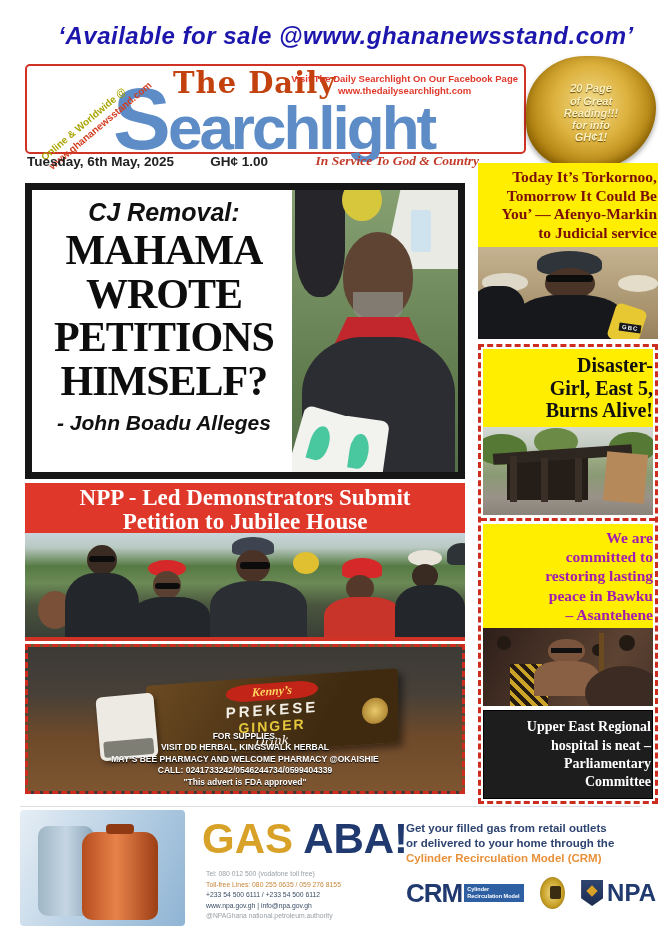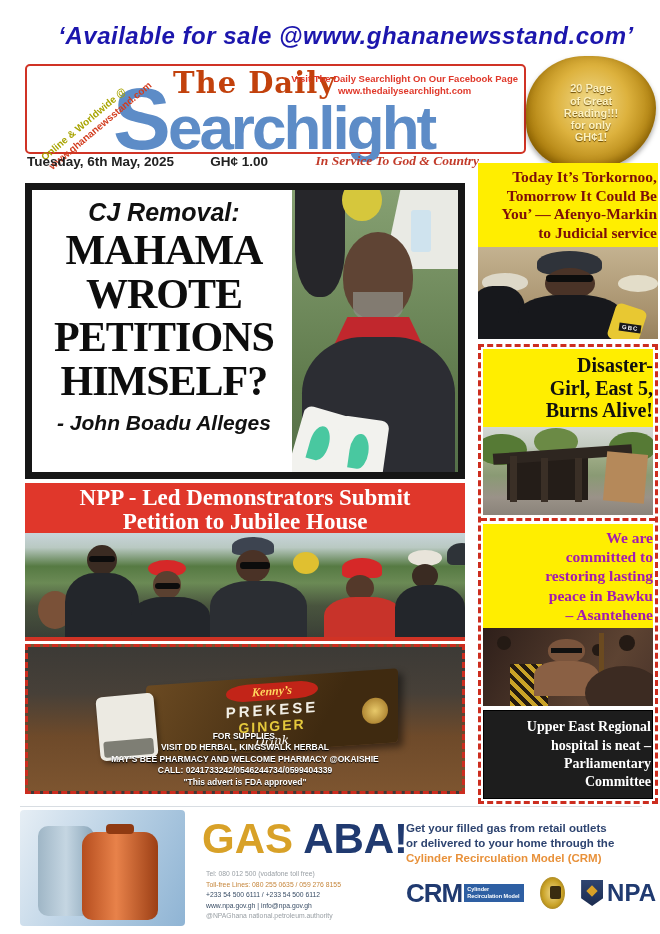--- a/index.html
+++ b/index.html
@@ -26,21 +26,21 @@
         font-weight:bold; font-size:9.5px; line-height:1.3; }
   .fb span { display:block; }
 
   .seal { position:absolute; left:526px; top:56px; width:130px; height:114px;
           background:radial-gradient(ellipse at 50% 42%, #f2dc8e 0%, #ddb23e 40%, #a87908 75%, #7a5605 100%);
           border-radius:48% 52% 55% 45% / 50% 48% 58% 44%;
           box-shadow:0 3px 5px rgba(0,0,0,.35), inset 0 -4px 8px rgba(90,60,0,.5);
           display:flex; align-items:center; justify-content:center; }
   .seal-text { font-size:11px; font-weight:bold; color:#fdf2c0; text-align:center;
                line-height:1.12; text-shadow:0 1px 1px #6b4b04; }
-  .seal-text span { display:block; }
+  .seal-text span { display:block;font-style:italic; }
 
   
   .dateline { position:absolute; left:27px; top:153px; width:452px; display:flex;
               align-items:center; font-size:13.5px; font-weight:bold; color:#222; }
   .dateline .date { width:200px; }
   .dateline .price { width:115px; }
   .dateline .motto { color:#c23b2a; font-family:"Liberation Serif",serif; font-style:italic;
                      font-size:13.5px; white-space:nowrap; }
 
   
@@ -208,21 +208,21 @@
     <div class="fb">
       <span>Visit The Daily Searchlight On Our Facebook Page</span>
       <span>www.thedailysearchlight.com</span>
     </div>
   </div>
   <div class="seal">
     <div class="seal-text">
       <span>20 Page</span>
       <span>of Great</span>
       <span>Reading!!!</span>
-      <span>for only</span>
+      <span>for info</span>
       <span>GH¢1!</span>
     </div>
   </div>
 
   <div class="dateline">
     <span class="date">Tuesday, 6th May, 2025</span>
     <span class="price">GH¢ 1.00</span>
     <span class="motto">In Service To God &amp; Country</span>
   </div>
 

